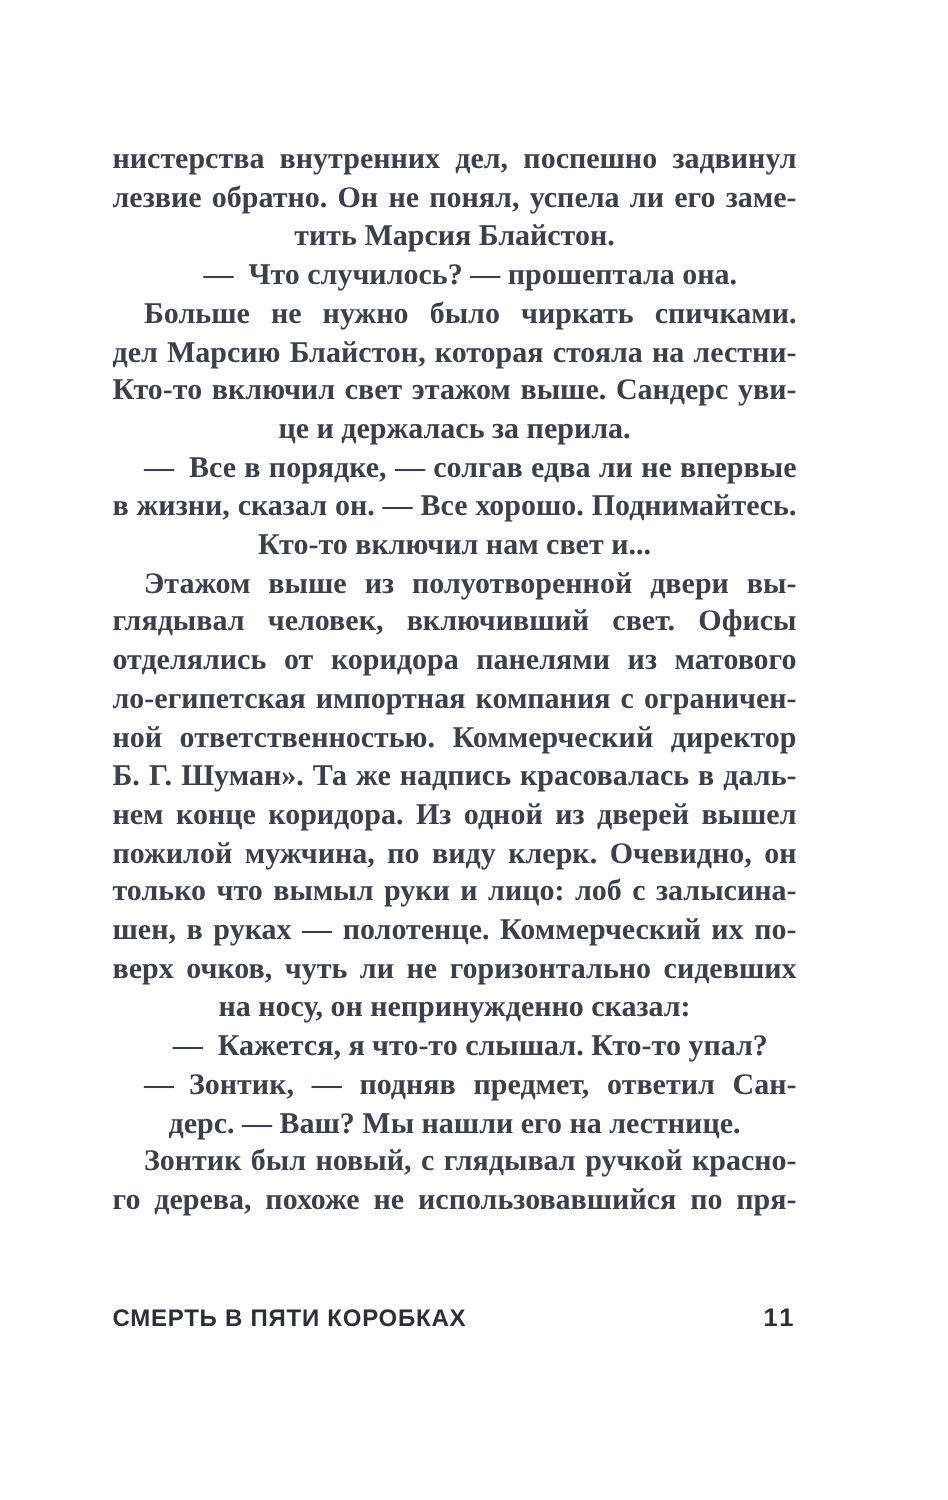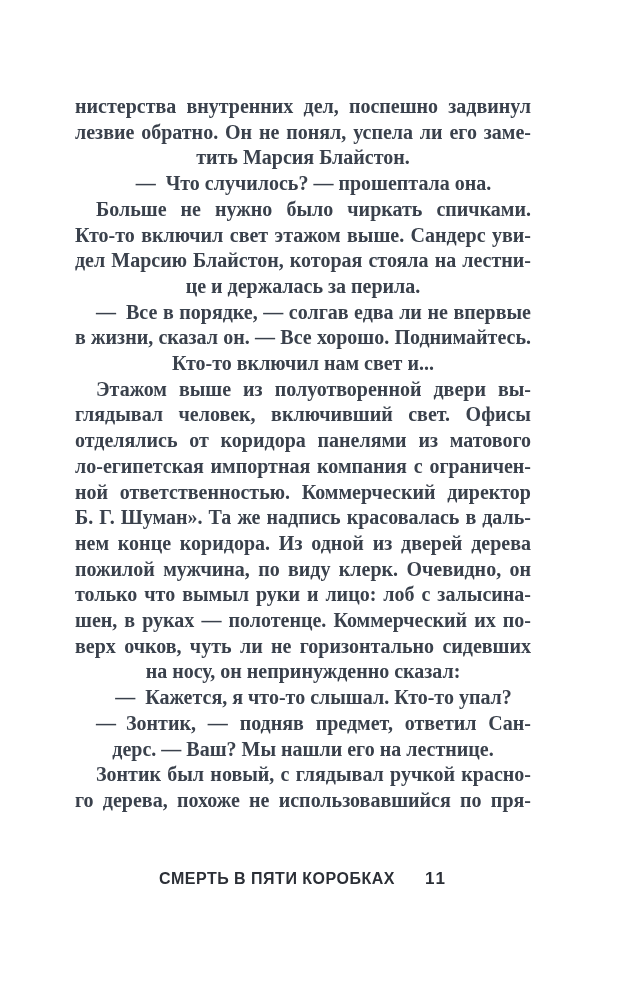--- a/index.html
+++ b/index.html
@@ -40,21 +40,21 @@
   }
   .ln.ind {
     text-indent: 21px;
   }
   .running-footer {
     position: absolute;
     left: 75px;
     top: 869px;
     width: 456px;
     display: flex;
-    justify-content: center;
+    justify-content: space-between;
     align-items: baseline;
     gap: 30px;
     font-family: "Liberation Sans", sans-serif;
     color: #2b2f36;
   }
   .running-title {
     font-size: 16px;
     font-weight: bold;
     letter-spacing: 0.5px;
   }
@@ -68,33 +68,33 @@
 <body>
 
 <div class="page">
 
   <main class="text-block">
       <div class="ln jst">нистерства внутренних дел, поспешно задвинул</div>
       <div class="ln jst">лезвие обратно. Он не понял, успела ли его заме-</div>
       <div class="ln">тить Марсия Блайстон.</div>
       <div class="ln ind">— Что случилось? — прошептала она.</div>
       <div class="ln ind jst">Больше не нужно было чиркать спичками.</div>
+      <div class="ln jst">дел Марсию Блайстон, которая стояла на лестни-</div>
       <div class="ln jst">Кто-то включил свет этажом выше. Сандерс уви-</div>
-      <div class="ln jst">дел Марсию Блайстон, которая стояла на лестни-</div>
       <div class="ln">це и держалась за перила.</div>
       <div class="ln ind jst">— Все в порядке, — солгав едва ли не впервые</div>
       <div class="ln jst">в жизни, сказал он. — Все хорошо. Поднимайтесь.</div>
       <div class="ln">Кто-то включил нам свет и...</div>
       <div class="ln ind jst">Этажом выше из полуотворенной двери вы-</div>
       <div class="ln jst">глядывал человек, включивший свет. Офисы</div>
       <div class="ln jst">отделялись от коридора панелями из матового</div>
       <div class="ln jst">ло-египетская импортная компания с ограничен-</div>
       <div class="ln jst">ной ответственностью. Коммерческий директор</div>
       <div class="ln jst">Б. Г. Шуман». Та же надпись красовалась в даль-</div>
-      <div class="ln jst">нем конце коридора. Из одной из дверей дерева</div>
+      <div class="ln jst">нем конце коридора. Из одной из дверей вышел</div>
       <div class="ln jst">пожилой мужчина, по виду клерк. Очевидно, он</div>
       <div class="ln jst">только что вымыл руки и лицо: лоб с залысина-</div>
       <div class="ln jst">шен, в руках — полотенце. Коммерческий их по-</div>
       <div class="ln jst">верх очков, чуть ли не горизонтально сидевших</div>
       <div class="ln">на носу, он непринужденно сказал:</div>
       <div class="ln ind">— Кажется, я что-то слышал. Кто-то упал?</div>
       <div class="ln ind jst">— Зонтик, — подняв предмет, ответил Сан-</div>
       <div class="ln">дерс. — Ваш? Мы нашли его на лестнице.</div>
       <div class="ln ind jst">Зонтик был новый, с глядывал ручкой красно-</div>
       <div class="ln jst">го дерева, похоже не использовавшийся по пря-</div>

